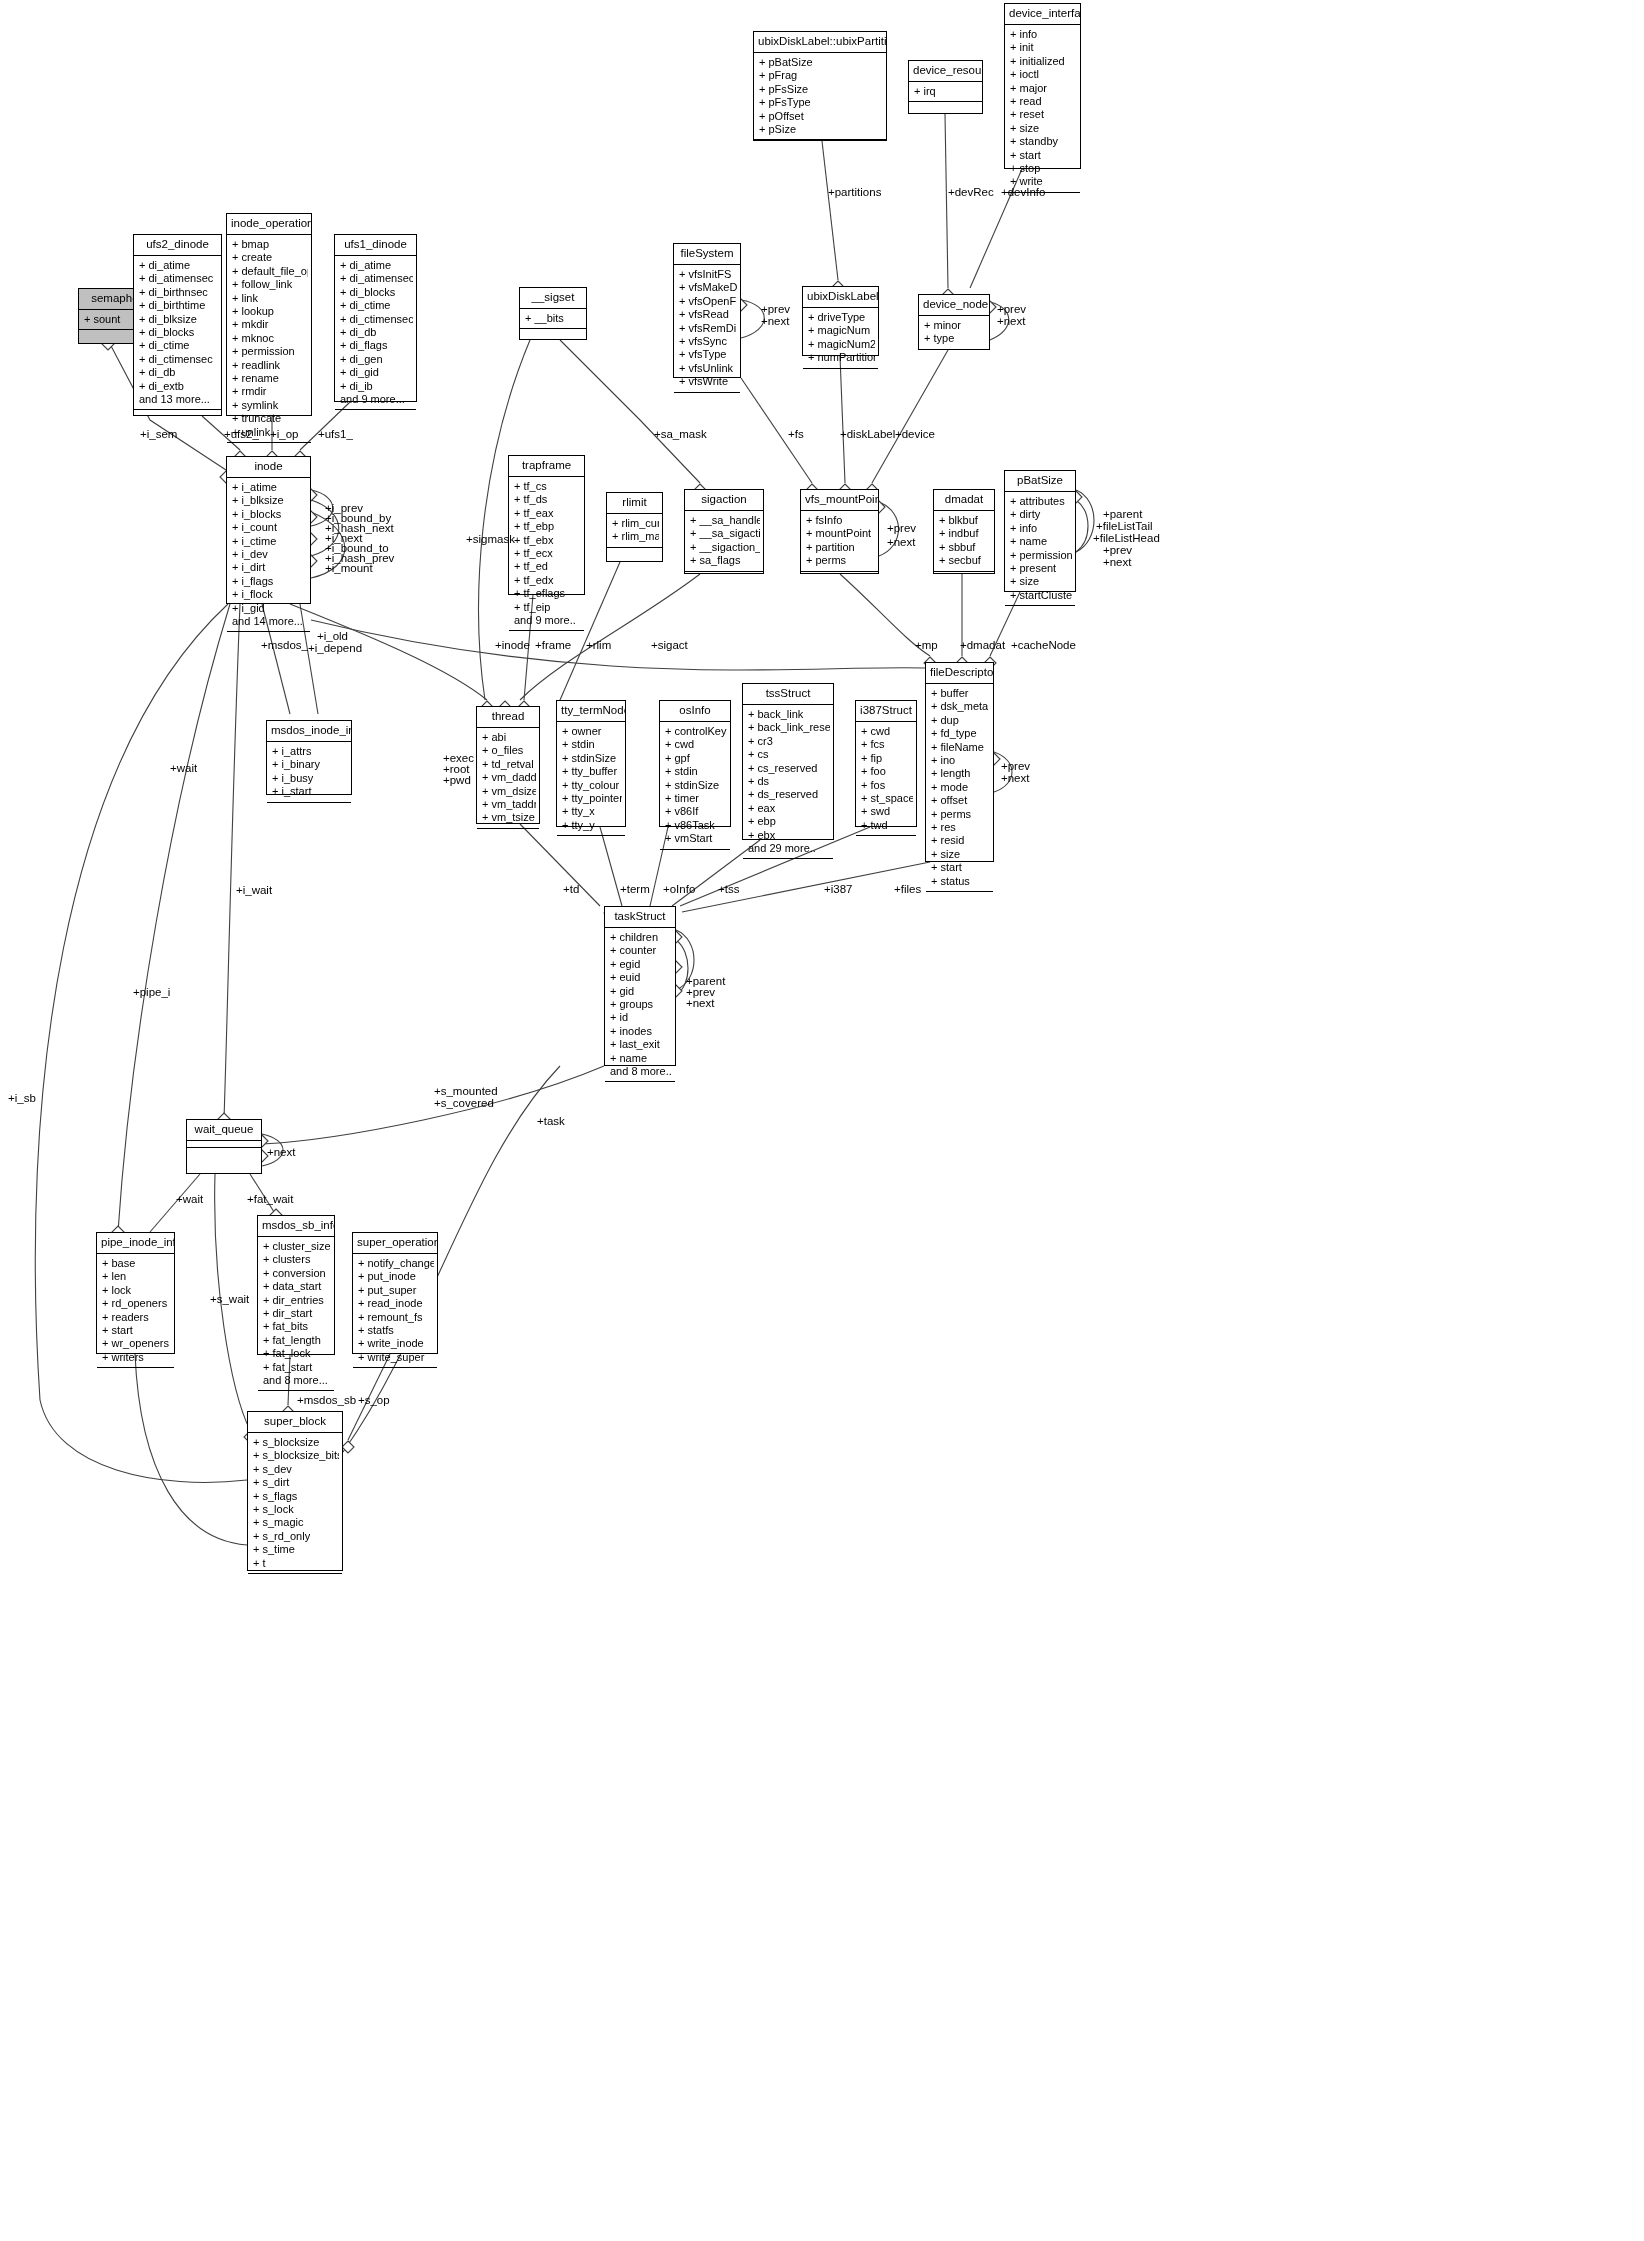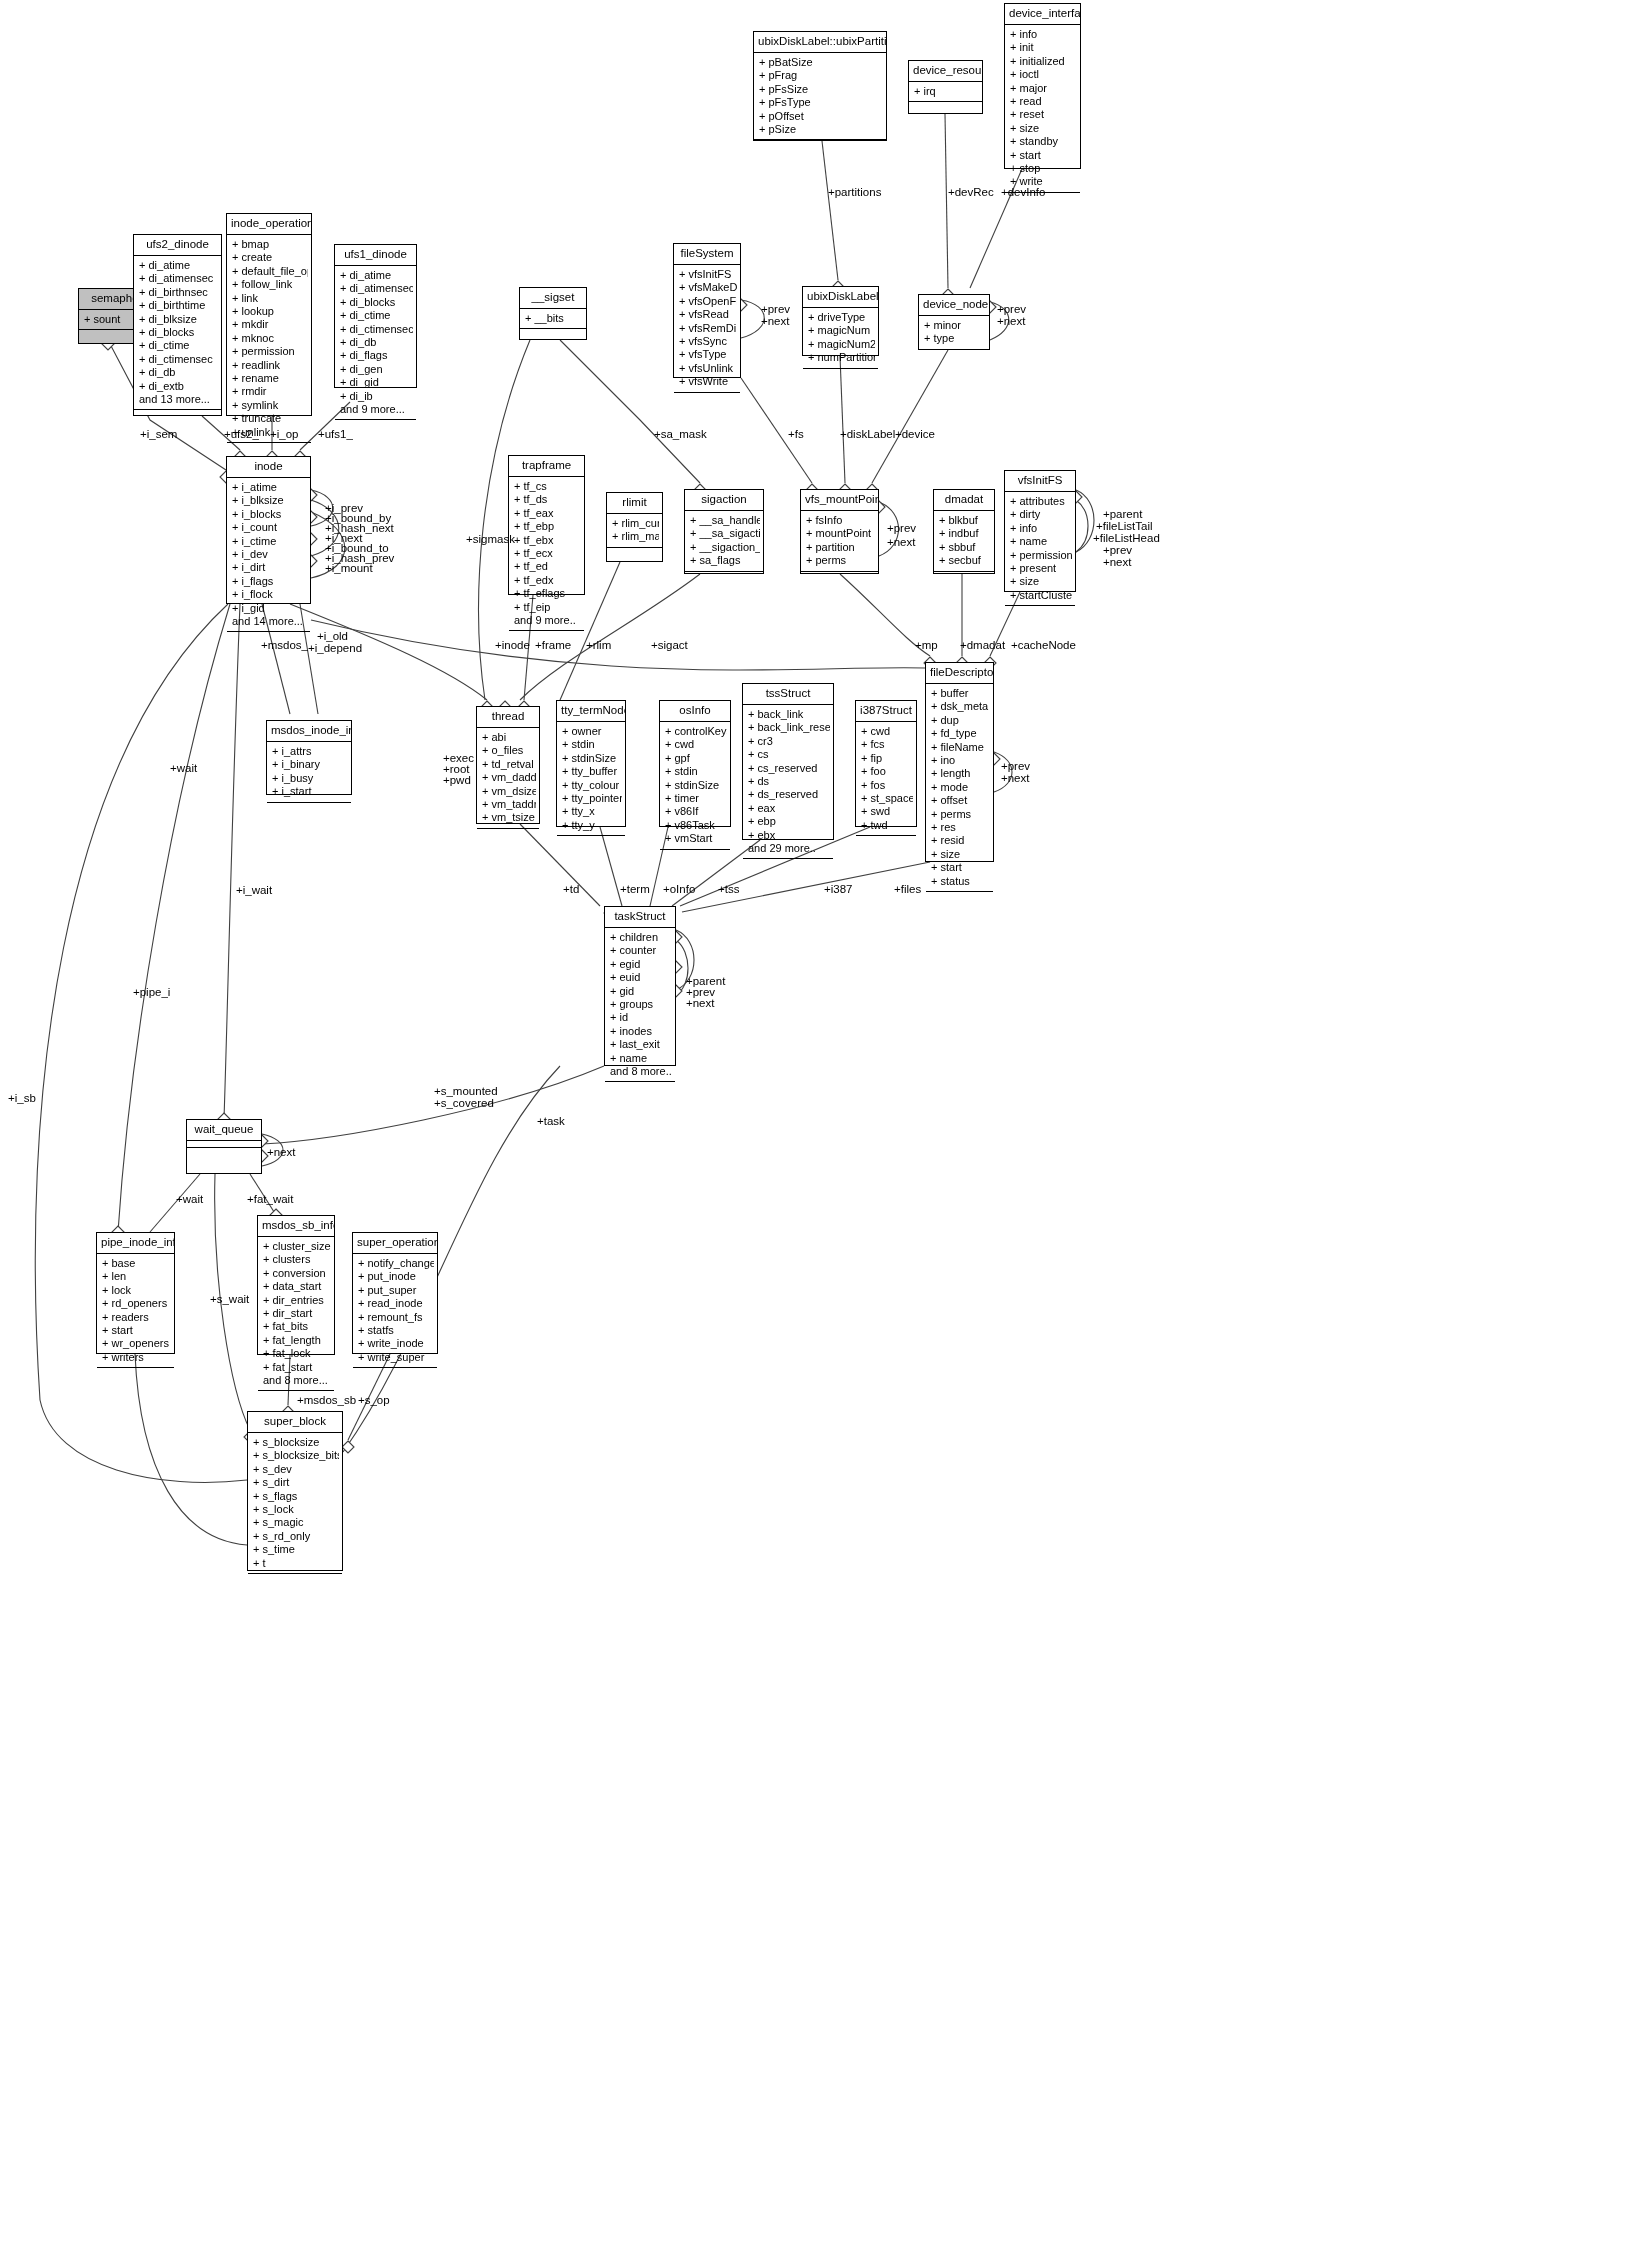--- a/index.html
+++ b/index.html
@@ -211,21 +211,21 @@
           <div>+ permission</div>
           <div>+ readlink</div>
           <div>+ rename</div>
           <div>+ rmdir</div>
           <div>+ symlink</div>
           <div>+ truncate</div>
           <div>+ unlink</div>
         </div>
         <div class="ops"></div>
       </div>
-      <div class="cls" style="left: 334px; top: 244px; width: 83px; height: 144px;">
+      <div class="cls" style="left: 334px; top: 234px; width: 83px; height: 168px;">
         <div class="title">ufs1_dinode</div>
         <div class="attrs">
           <div>+ di_atime</div>
           <div>+ di_atimensec</div>
           <div>+ di_blocks</div>
           <div>+ di_ctime</div>
           <div>+ di_ctimensec</div>
           <div>+ di_db</div>
           <div>+ di_flags</div>
           <div>+ di_gen</div>
@@ -378,21 +378,21 @@
         <div class="title">dmadat</div>
         <div class="attrs">
           <div>+ blkbuf</div>
           <div>+ indbuf</div>
           <div>+ sbbuf</div>
           <div>+ secbuf</div>
         </div>
         <div class="ops"></div>
       </div>
       <div class="cls" style="left: 1004px; top: 470px; width: 72px; height: 122px;">
-        <div class="title">vfsInitFS</div>
+        <div class="title">pBatSize</div>
         <div class="attrs">
           <div>+ attributes</div>
           <div>+ dirty</div>
           <div>+ info</div>
           <div>+ name</div>
           <div>+ permissions</div>
           <div>+ present</div>
           <div>+ size</div>
           <div>+ startCluster</div>
         </div>

